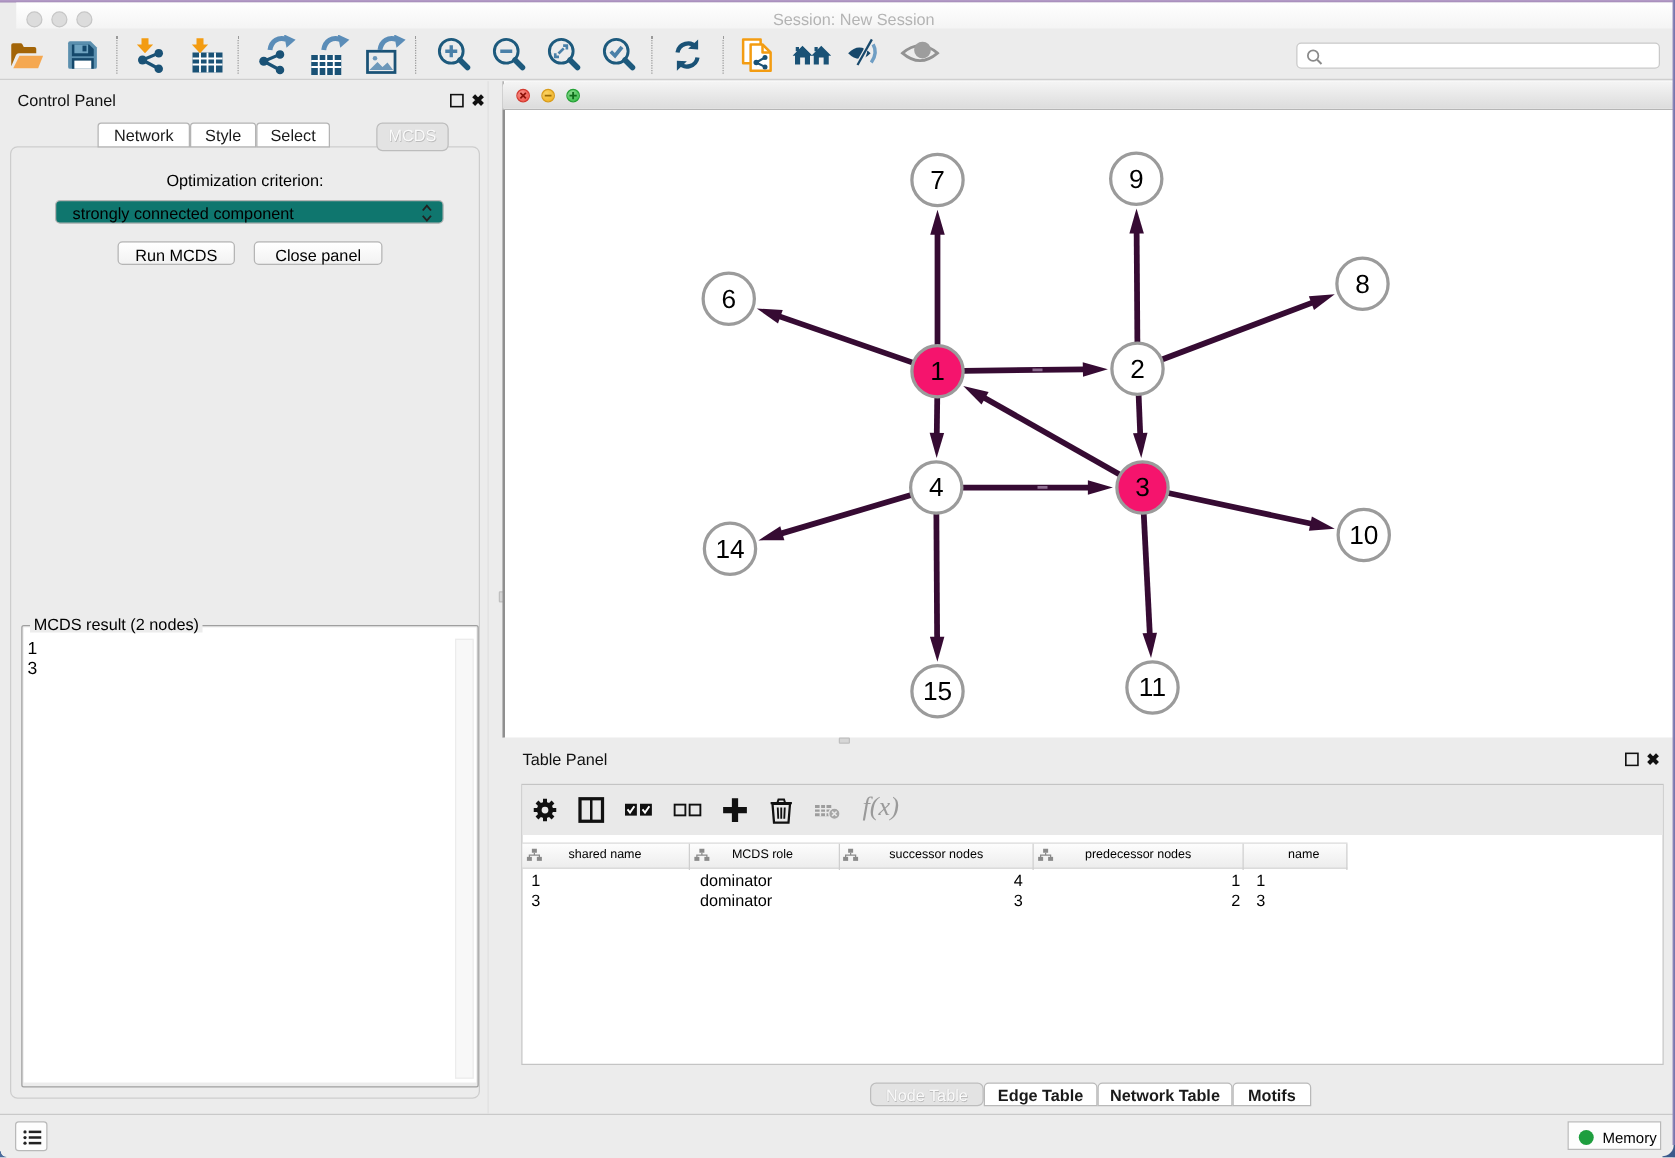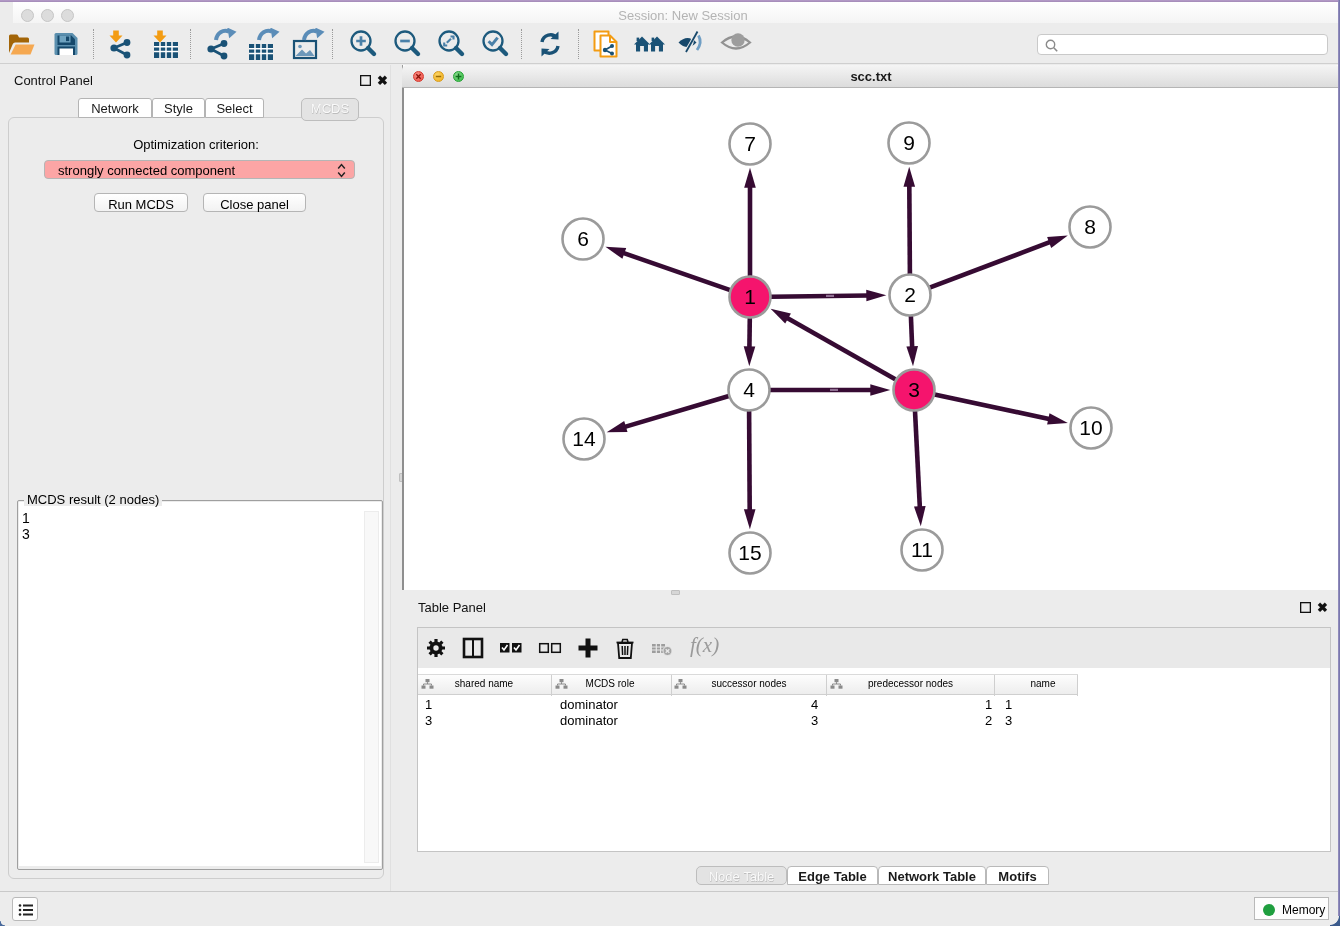--- a/index.html
+++ b/index.html
@@ -17,21 +17,21 @@
 #searchbox { left:1037px; top:34px; width:291px; height:21px; background:#fff; border:1px solid #c9c9c9; border-radius:4px; }
 #searchbox svg { position:absolute; left:6px; top:3px; }
 
 #cp-title { left:14px; top:73px; font-size:13px; color:#111; }
 #cp-float { left:360px; top:74px; }
 #cp-close { left:377px; top:73px; font-size:13px; font-weight:bold; color:#111; }
 #cp-content { left:8px; top:117px; width:376px; height:762px; border:1px solid #cdcdcd; border-radius:6px; background:#ececec; }
 .tab { position:absolute; top:98px; height:20px; background:#fff; border:1px solid #b4b4b4; border-radius:3px 3px 0 0; text-align:center; font-size:13px; color:#1a1a1a; padding-top:2px; }
 .tabsel { background:#e3e3e3; color:#fafafa; text-shadow:0.5px 0.5px 0 #bdbdbd, -0.5px -0.5px 0 #d4d4d4; border-radius:5px; height:23px; border-color:#bdbdbd; }
 #opt-label { left:0px; top:137px; width:392px; text-align:center; font-size:13px; color:#000; }
-#combo { left:44px; top:160px; width:311px; height:19px; background:#fca5a5; border:1px solid #b5b5b5; border-radius:4px; font-size:13px; color:#000; padding:2px 0 0 13px; }
+#combo { left:44px; top:160px; width:311px; height:19px; background:#0f766e; border:1px solid #b5b5b5; border-radius:4px; font-size:13px; color:#000; padding:2px 0 0 13px; }
 #combo .chev { position:absolute; right:8px; top:2px; }
 .btn { position:absolute; height:19px; background:linear-gradient(#ffffff,#f2f2f2); border:1px solid #b5b5b5; border-radius:4px; text-align:center; font-size:13px; color:#000; padding-top:3px; }
 
 #fs { left:17px; top:500px; width:366px; height:370px; border:1px solid #9f9f9f; border-radius:2px; }
 #fs-legend { left:24px; top:494px; height:12px; line-height:12px; background:#ececec; padding:0 3px; font-size:13px; color:#000; }
 #fs-inner { left:19px; top:502px; width:362px; height:364px; background:#fff; border:none; font-size:14px; color:#000; line-height:15.5px; padding:9px 0 0 3px; }
 #fs-scroll { left:364px; top:511px; width:15px; height:352px; background:#f8f8f8; border:1px solid #ececec; }
 
 #netwin { left:402px; top:65px; width:938px; height:526px; background:#fff; border-left:1px solid #9a9a9a; }
 #nettitle { left:402px; top:65px; width:938px; height:23px; background:linear-gradient(#f5f5f5,#dcdcdc); border-bottom:1px solid #b5b5b5; border-radius:5px 5px 0 0; }
@@ -230,21 +230,20 @@
   <div class="mac" style="left:31px; background:radial-gradient(circle at 35% 30%,#fbd364,#f0ad17); border:1px solid #d99c1b;">
       <svg width="9" height="9" viewBox="0 0 9 9" style="position:absolute;left:0;top:0">
         <path d="M1.8 4.5 L7.2 4.5" stroke="#9a6b05" stroke-width="1.5"></path>
       </svg>
     </div>
   <div class="mac" style="left:51px; background:radial-gradient(circle at 35% 30%,#8ad88e,#2dbb3f); border:1px solid #24a135;">
       <svg width="9" height="9" viewBox="0 0 9 9" style="position:absolute;left:0;top:0">
         <path d="M4.5 1.6 L4.5 7.4 M1.6 4.5 L7.4 4.5" stroke="#0e6b1a" stroke-width="1.5"></path>
       </svg>
     </div>
-  <div class="t">scc.txt</div>
 </div>
 <div class="abs" id="netcanvas">
     <svg width="938" height="502" viewBox="0 0 938 502" style="position:absolute;left:0;top:0">
       <line x1="348.0" y1="188.0" x2="348.0" y2="97.7" stroke="#360b33" stroke-width="4.6"></line>
       <polygon points="348.0,79.7 353.8,99.7 342.2,99.7" fill="#360b33"></polygon>
       <line x1="328.2" y1="202.1" x2="220.4" y2="164.7" stroke="#360b33" stroke-width="4.6"></line>
       <polygon points="203.4,158.8 224.2,159.9 220.4,170.8" fill="#360b33"></polygon>
       <line x1="369.0" y1="208.7" x2="466.3" y2="207.5" stroke="#360b33" stroke-width="4.6"></line>
       <polygon points="484.3,207.3 464.4,213.3 464.2,201.7" fill="#360b33"></polygon>
       <line x1="347.8" y1="230.0" x2="347.4" y2="260.3" stroke="#360b33" stroke-width="4.6"></line>

